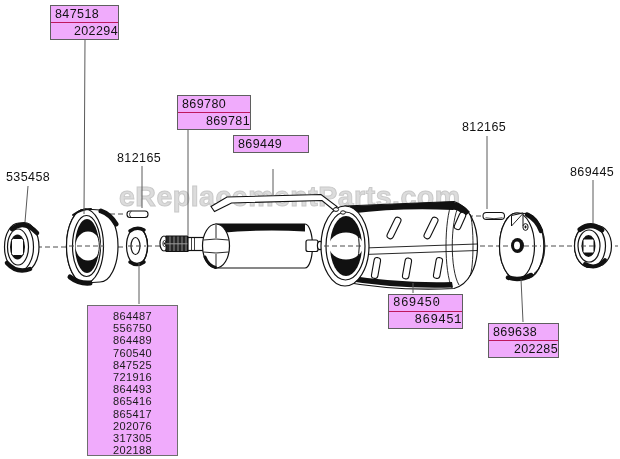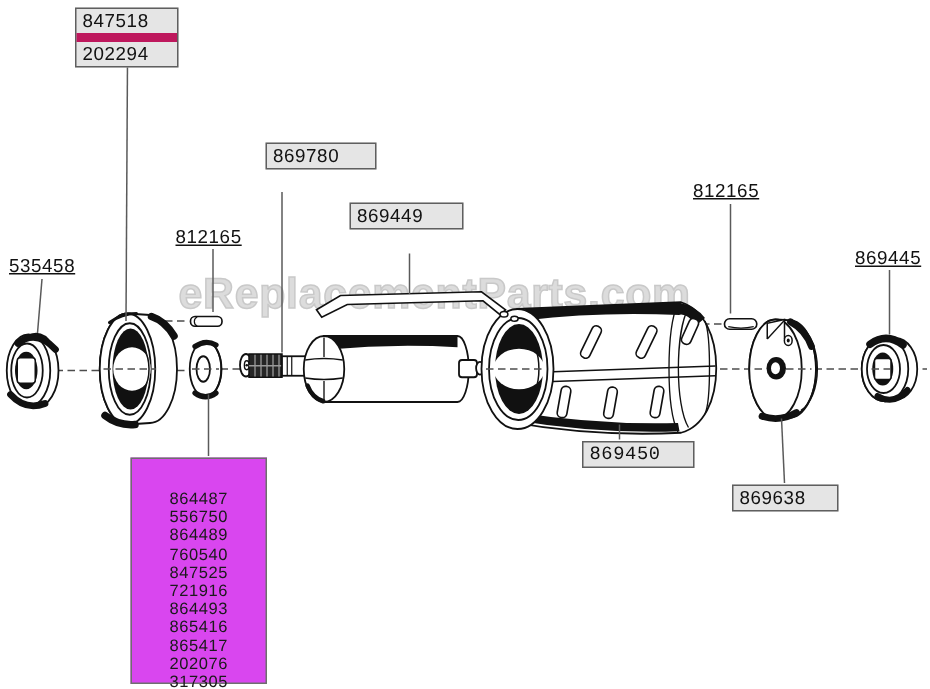--- a/index.html
+++ b/index.html
@@ -8,35 +8,35 @@
     font-family:"Liberation Sans", sans-serif; overflow:hidden;
   }
   svg.art { position:absolute; left:0; top:0; }
   .watermark {
     position:absolute; left:119px; top:180px;
     font-size:28.5px; font-weight:bold; letter-spacing:0.5px;
     color:#dcdcdc; -webkit-text-stroke:1px #c9c9c9;
     white-space:nowrap; user-select:none;
   }
   .callout-box {
-    position:absolute; background:#e5e5e5; border:1px solid #5f5f5f;
+    position:absolute; background:#f0abfc; border:1px solid #5f5f5f;
   }
   .callout-box .cell {
     height:16px; line-height:16.5px; padding-left:4px;
     font-size:12.5px; letter-spacing:0.4px; color:#121212;
     white-space:nowrap; cursor:pointer;
   }
-  .callout-box .cell + .cell { border-top:6px solid #be185d; }
+  .callout-box .cell + .cell { border-top:1px solid #be185d;text-align:right; }
   .plain-label {
     position:absolute; font-size:12.5px; letter-spacing:0.4px;
-    color:#121212; white-space:nowrap; cursor:pointer;text-decoration:underline;
+    color:#121212; white-space:nowrap; cursor:pointer;
   }
   .kit-box {
     position:absolute; left:87px; top:305px; width:91px; height:151px;
-    background:#d946ef; border:1px solid #6e6e6e; padding-top:21px;
+    background:#f0abfc; border:1px solid #6e6e6e; padding-top:4px;
     box-sizing:border-box;
   }
   .kit-box .kit-row {
     height:12.2px; line-height:12.2px; text-align:center;
     font-size:11px; letter-spacing:0.4px; color:#1a1a1a; cursor:pointer;
   }
 </style>
 </head>
 <body>
 
@@ -190,32 +190,35 @@
     </g>
   </svg>
 
   <div class="callout-box" style="left:50px; top:5px; width:67px;">
     <div class="cell">847518</div>
     <div class="cell">202294</div>
   </div>
 
   <div class="callout-box" style="left:177px; top:95px; width:72px;">
     <div class="cell">869780</div>
+    <div class="cell">869781</div>
   </div>
 
   <div class="callout-box" style="left:233px; top:135px; width:74px;">
     <div class="cell">869449</div>
   </div>
 
   <div class="callout-box" style="left:388px; top:294px; width:73px;font-family:Liberation Mono, monospace;">
     <div class="cell">869450</div>
+    <div class="cell">869451</div>
   </div>
 
   <div class="callout-box" style="left:488px; top:323px; width:69px;">
     <div class="cell">869638</div>
+    <div class="cell">202285</div>
   </div>
 
   <div class="plain-label" style="left:6px; top:170px;">535458</div>
   <div class="plain-label" style="left:117px; top:151px;">812165</div>
   <div class="plain-label" style="left:462px; top:120px;">812165</div>
   <div class="plain-label" style="left:570px; top:165px;">869445</div>
 
   <div class="kit-box">
     <div class="kit-row">864487</div>
     <div class="kit-row">556750</div>

